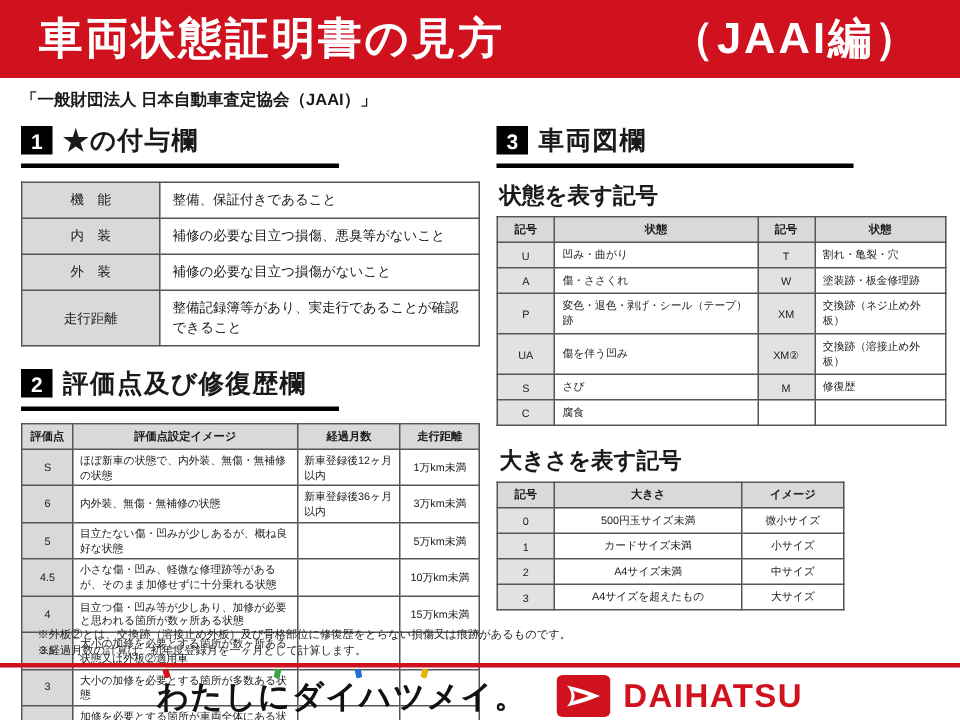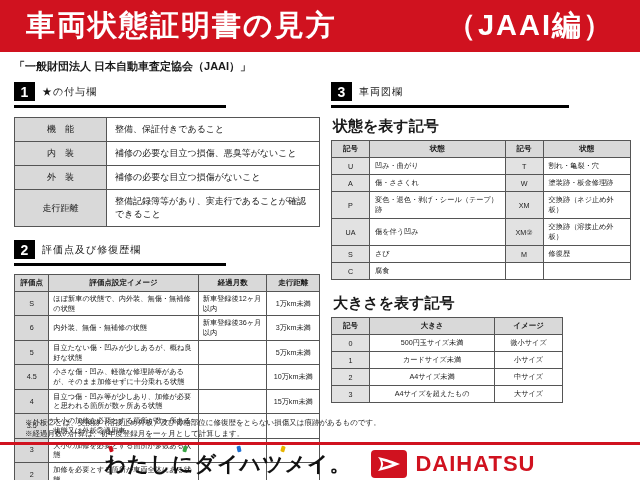--- a/index.html
+++ b/index.html
@@ -10,21 +10,21 @@
   .banner .t { color:#fff; font-weight:bold; font-size:29px; letter-spacing:2px; }
   .org-line { position:absolute; left:14px; top:59px; font-size:11px; font-weight:bold; }
 
   .col-left  { position:absolute; left:14px;  top:82px; width:306px; }
   .col-right { position:absolute; left:331px; top:82px; width:300px; }
 
   .sec-head { display:flex; align-items:center; gap:7px; border-bottom:3px solid #000;
               padding-bottom:4px; }
   .sec-head .num { background:#000; color:#fff; font-weight:bold; font-size:14px;
                    width:21px; height:19px; display:flex; align-items:center; justify-content:center; }
-  .sec-head .ttl { font-weight:normal; font-size:10px; letter-spacing:1px; }
+  .sec-head .ttl { font-weight:bold; font-size:17px; letter-spacing:1px; }
   .w-left  { width:212px; }
   .w-right { width:238px; }
 
   table { border-collapse:collapse; width:100%; }
   td,th { border:1px solid #555; vertical-align:middle; }
 
   
   .t1 { margin-top:9px; }
   .t1 td { font-size:9px; padding:5px 8px; height:20px; }
   .t1 .lbl { background:#d9d9d9; width:92px; text-align:center; }

